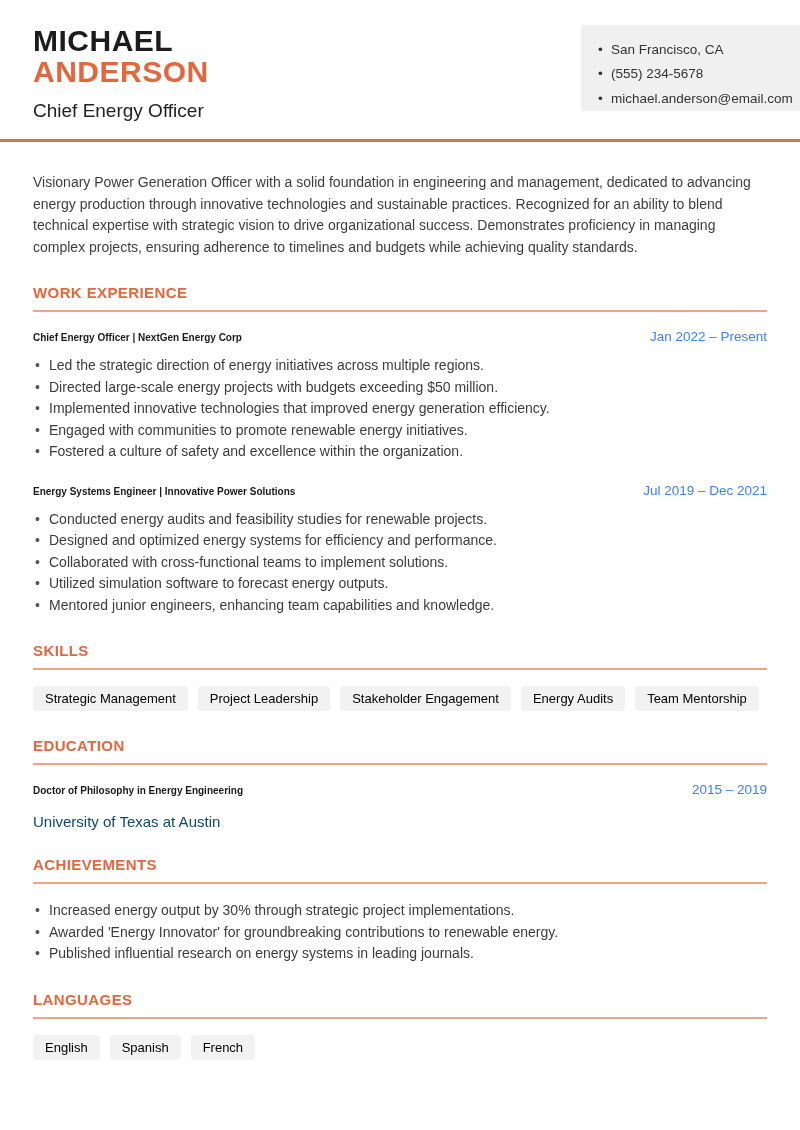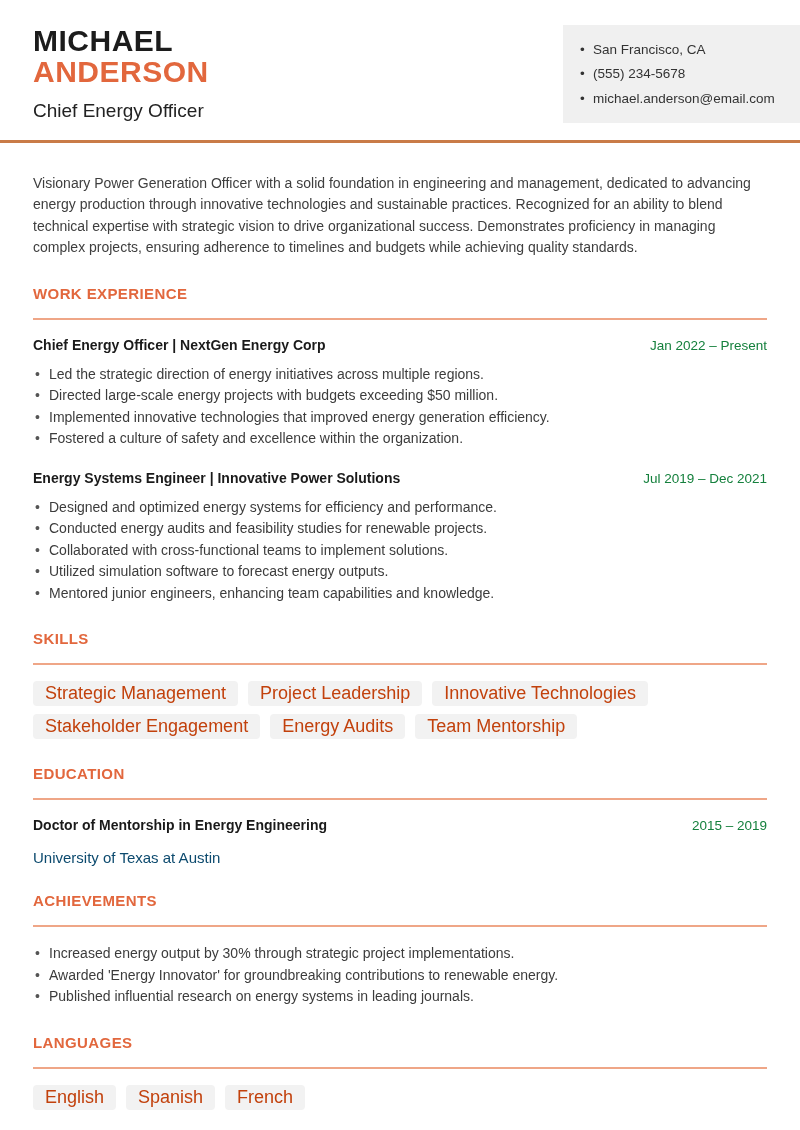--- a/index.html
+++ b/index.html
@@ -25,22 +25,22 @@
     line-height: 31px;
     font-weight: 700;
     letter-spacing: 0.5px;
     color: #1c1c1c;
   }
   .name-block h1 .last { display: block; color: var(--accent); }
   .headline { margin-top: 13px; font-size: 19px; color: #222; }
 
   .contact-card {
     background: #f0f0f0;
-    width: 237px;
-    padding: 12px 10px 12px 17px;
+    width: 219px;
+    padding: 12px 10px 0 17px;
   }
   .contact-card ul { list-style: none; }
   .contact-card li {
     font-size: 13.5px;
     color: #333;
     padding: 4.8px 0;
     position: relative;
     padding-left: 13px;
   }
   .contact-card li::before {
@@ -55,48 +55,48 @@
   
   .content { padding: 0 33px 40px 33px; }
   .summary { margin-top: 30px; font-size: 14px; line-height: 21.5px; color: #3e3e3e; }
 
   section { margin-top: 26px; }
   .sec-title {
     font-size: 15px;
     font-weight: 700;
     letter-spacing: 0.4px;
     color: var(--accent);
-    padding-bottom: 16px;
+    padding-bottom: 9px;
     border-bottom: 2px solid #efa687;
   }
 
   .job { margin-top: 17px; }
   .job + .job { margin-top: 20px; }
   .row-head { display: flex; justify-content: space-between; align-items: baseline; }
-  .row-title { font-size: 14px; font-weight: 700; color: #1a1a1a; }
-  .row-dates { font-size: 13.5px; color: #15803d; white-space: nowrap; }
+  .row-title { font-size: 10px; font-weight: 700; color: #1a1a1a; }
+  .row-dates { font-size: 13.5px; color: #3b82f6; white-space: nowrap; }
 
   ul.bullets { list-style: none; margin-top: 11px; }
   ul.bullets li {
     font-size: 14px;
     color: #3c3c3c;
     line-height: 21.5px;
     padding-left: 16px;
     position: relative;
   }
   ul.bullets li::before { content: "•"; position: absolute; left: 2px; color: #555; }
 
   .chips { display: flex; flex-wrap: wrap; gap: 8px 10px; margin-top: 16px; }
   .chip {
     background: #f2f2f2;
     border-radius: 4px;
     padding: 5px 12px;
-    font-size: 18px;
+    font-size: 13px;
     line-height: 15px;
-    color: #c2410c;
+    color: #000000;
   }
 
   .edu-entry { margin-top: 17px; }
   .school { margin-top: 16px; font-size: 15px; color: #0c4a6e; }
 
   :root { --accent: #e2673d; }
 </style>
 </head>
 <body>
 
@@ -129,56 +129,56 @@
 
       <div class="job">
         <div class="row-head">
           <div class="row-title">Chief Energy Officer | NextGen Energy Corp</div>
           <div class="row-dates">Jan 2022 – Present</div>
         </div>
         <ul class="bullets">
           <li>Led the strategic direction of energy initiatives across multiple regions.</li>
           <li>Directed large-scale energy projects with budgets exceeding $50 million.</li>
           <li>Implemented innovative technologies that improved energy generation efficiency.</li>
+          <li>Engaged with communities to promote renewable energy initiatives.</li>
           <li>Fostered a culture of safety and excellence within the organization.</li>
         </ul>
       </div>
 
       <div class="job">
         <div class="row-head">
           <div class="row-title">Energy Systems Engineer | Innovative Power Solutions</div>
           <div class="row-dates">Jul 2019 – Dec 2021</div>
         </div>
         <ul class="bullets">
+          <li>Conducted energy audits and feasibility studies for renewable projects.</li>
           <li>Designed and optimized energy systems for efficiency and performance.</li>
-          <li>Conducted energy audits and feasibility studies for renewable projects.</li>
           <li>Collaborated with cross-functional teams to implement solutions.</li>
           <li>Utilized simulation software to forecast energy outputs.</li>
           <li>Mentored junior engineers, enhancing team capabilities and knowledge.</li>
         </ul>
       </div>
     </section>
 
     <section>
       <h2 class="sec-title">SKILLS</h2>
       <div class="chips">
         <span class="chip">Strategic Management</span>
         <span class="chip">Project Leadership</span>
-        <span class="chip">Innovative Technologies</span>
         <span class="chip">Stakeholder Engagement</span>
         <span class="chip">Energy Audits</span>
         <span class="chip">Team Mentorship</span>
       </div>
     </section>
 
     <section>
       <h2 class="sec-title">EDUCATION</h2>
       <div class="edu-entry">
         <div class="row-head">
-          <div class="row-title">Doctor of Mentorship in Energy Engineering</div>
+          <div class="row-title">Doctor of Philosophy in Energy Engineering</div>
           <div class="row-dates">2015 – 2019</div>
         </div>
         <div class="school">University of Texas at Austin</div>
       </div>
     </section>
 
     <section>
       <h2 class="sec-title">ACHIEVEMENTS</h2>
       <ul class="bullets" style="margin-top:16px;">
         <li>Increased energy output by 30% through strategic project implementations.</li>

